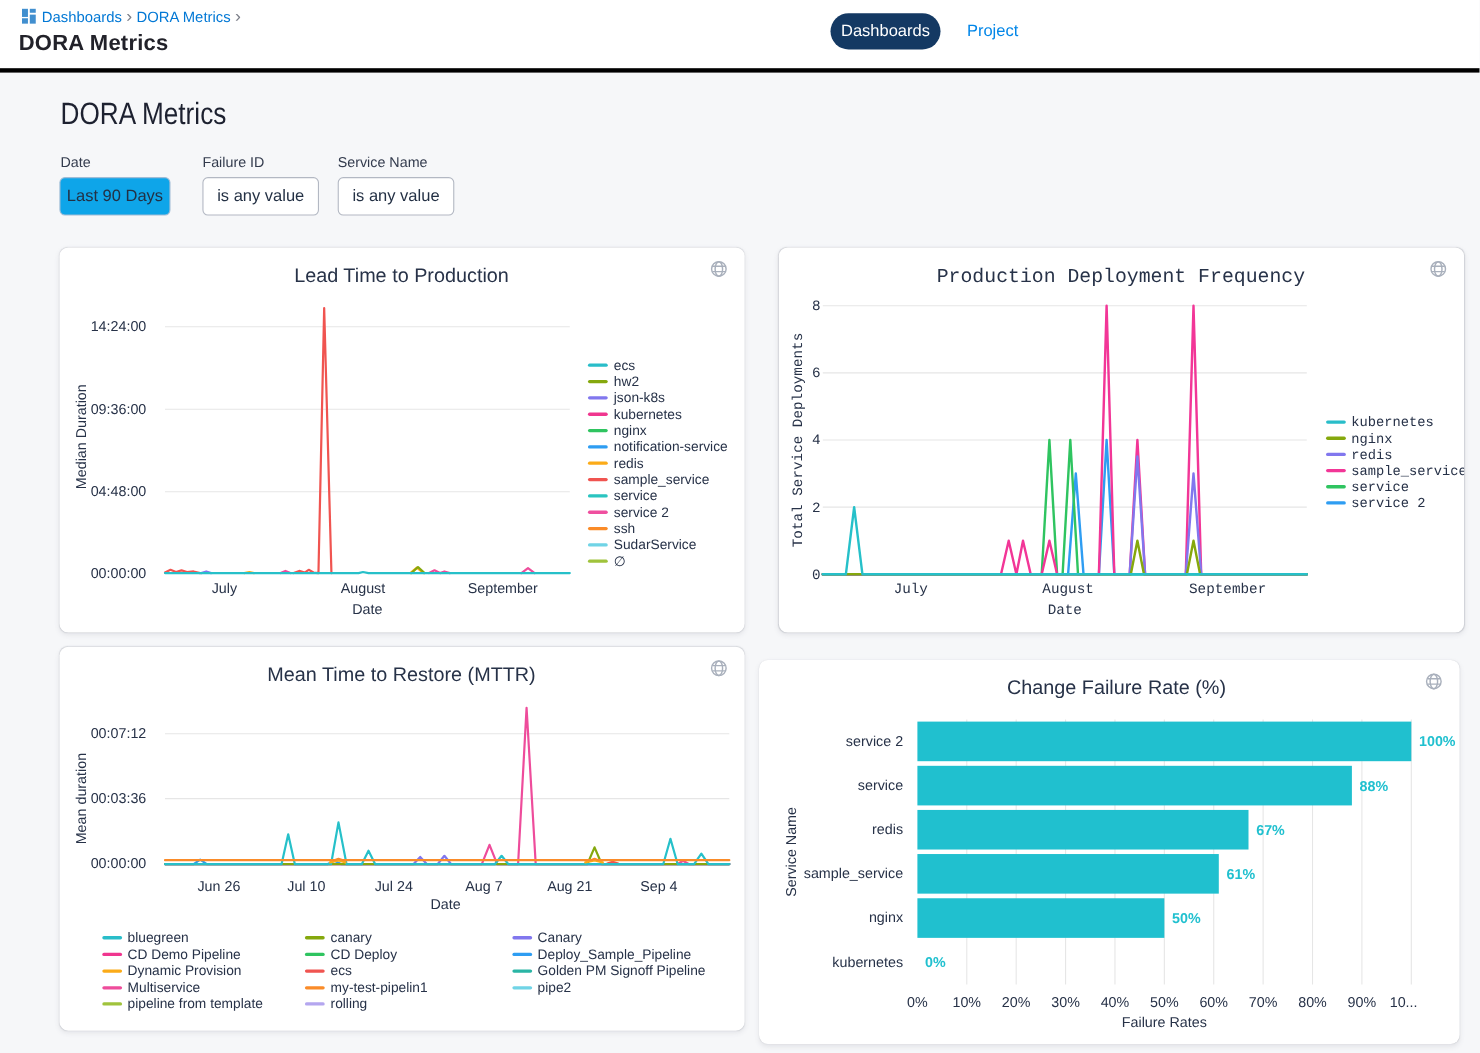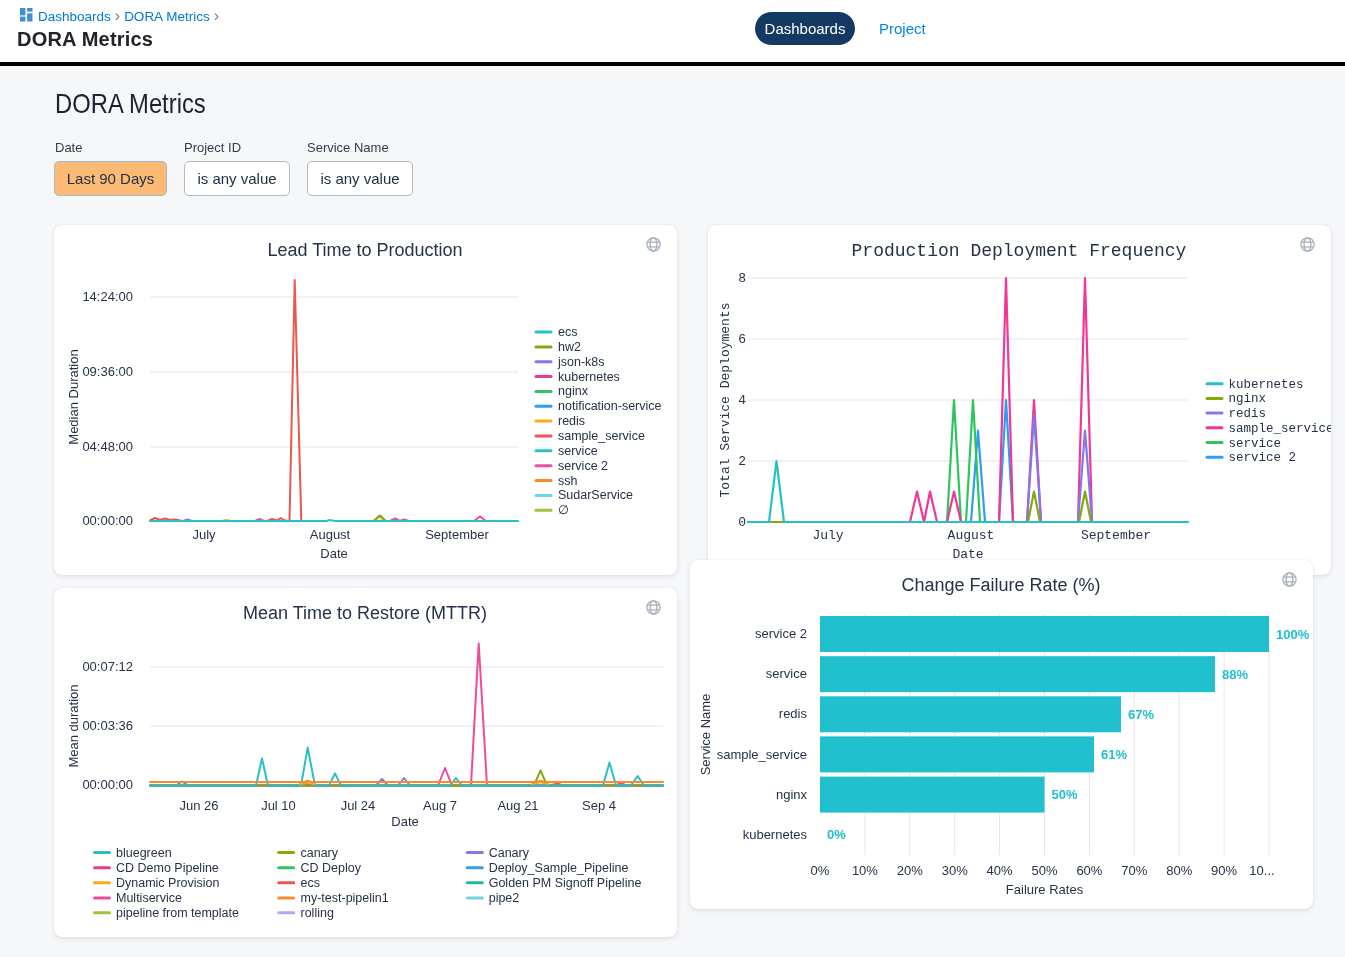--- a/index.html
+++ b/index.html
@@ -30,23 +30,23 @@
       <rect x="8.1" y="6.3" width="5.4" height="8.2" fill="#418fcf"></rect>
     </svg>
     <div class="crumb"><a>Dashboards</a><span class="sep">›</span><a>DORA Metrics</a><span class="sep">›</span></div>
     <div id="h1t">DORA Metrics</div>
     <div id="pill">Dashboards</div>
     <div id="folders">Project</div>
   </div>
 
   <div id="h2t">DORA Metrics</div>
   <div class="flabel" style="left:55px;">Date</div>
-  <div class="flabel" style="left:184px;">Project ID</div>
+  <div class="flabel" style="left:184px;">Failure ID</div>
   <div class="flabel" style="left:307px;">Service Name</div>
-  <div class="fbtn" style="left:54px;width:113px;background:#fdba74;border:1px solid #9fbcd6;font-weight:500;">Last 90 Days</div>
+  <div class="fbtn" style="left:54px;width:101px;background:#0ea5e9;border:1px solid #9fbcd6;font-weight:500;">Last 90 Days</div>
   <div class="fbtn" style="left:184px;width:106px;background:#fff;border:1px solid #b3b8c3;">is any value</div>
   <div class="fbtn" style="left:307px;width:106px;background:#fff;border:1px solid #b3b8c3;">is any value</div>
 
   <div class="card" style="left:54px;top:225px;height:350px;text-align:right;" id="card1">
   <svg width="623" height="350" viewBox="0 0 623 350">
     <text x="311" y="31" text-anchor="middle" font-size="18" fill="#232c43">Lead Time to Production</text>
     <g transform="translate(592,12)" stroke="#a9b0bc" stroke-width="1.3" fill="none">
       <circle cx="7.5" cy="7.5" r="6.6"></circle>
       <line x1="1.6" y1="5.1" x2="13.4" y2="5.1"></line>
           <line x1="1.6" y1="9.9" x2="13.4" y2="9.9"></line>
@@ -229,21 +229,21 @@
           <text x="434.7" y="268.5">Canary</text>
       <line x1="413.3" y1="279.7" x2="428.3" y2="279.7" stroke="#2e9df2"></line>
           <text x="434.7" y="283.7">Deploy_Sample_Pipeline</text>
       <line x1="413.3" y1="294.8" x2="428.3" y2="294.8" stroke="#2ab5a5"></line>
           <text x="434.7" y="298.8">Golden PM Signoff Pipeline</text>
       <line x1="413.3" y1="310" x2="428.3" y2="310" stroke="#70d4e6"></line>
           <text x="434.7" y="314">pipe2</text>
     </g>
   </svg>
   </div>
-  <div class="card" style="left:690px;top:560px;height:349px;" id="card4">
+  <div class="card" style="left:690px;top:600px;height:349px;padding-left:14px;" id="card4">
   <svg width="623" height="349" viewBox="0 0 623 349">
     <text x="311" y="31" text-anchor="middle" font-size="18" fill="#232c43">Change Failure Rate (%)</text>
     <g transform="translate(592,12)" stroke="#a9b0bc" stroke-width="1.3" fill="none">
       <circle cx="7.5" cy="7.5" r="6.6"></circle>
       <line x1="1.6" y1="5.1" x2="13.4" y2="5.1"></line>
           <line x1="1.6" y1="9.9" x2="13.4" y2="9.9"></line>
       <ellipse cx="7.5" cy="7.5" rx="3.4" ry="6.6"></ellipse>
     </g>
     <text transform="rotate(-90 20 174.5)" x="20" y="174.5" text-anchor="middle" font-size="13">Service Name</text>
     <g font-size="13" text-anchor="end">

